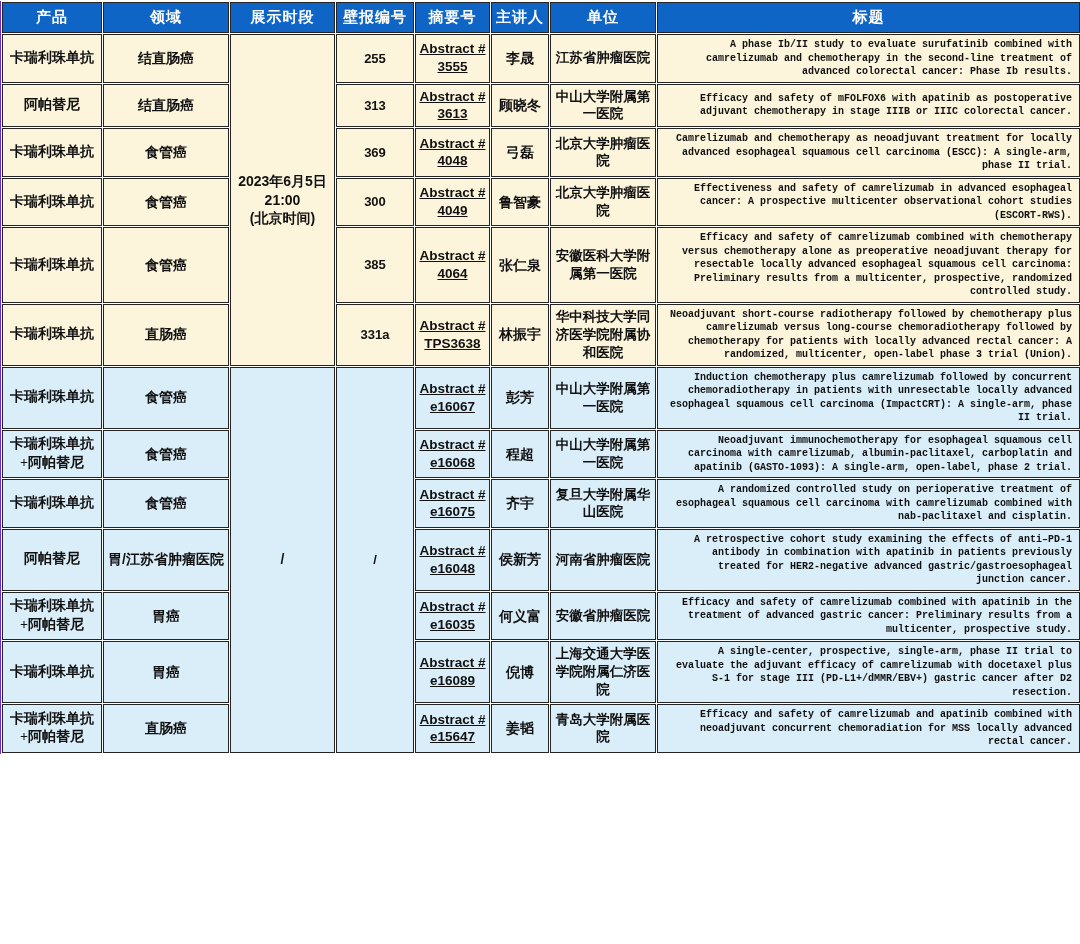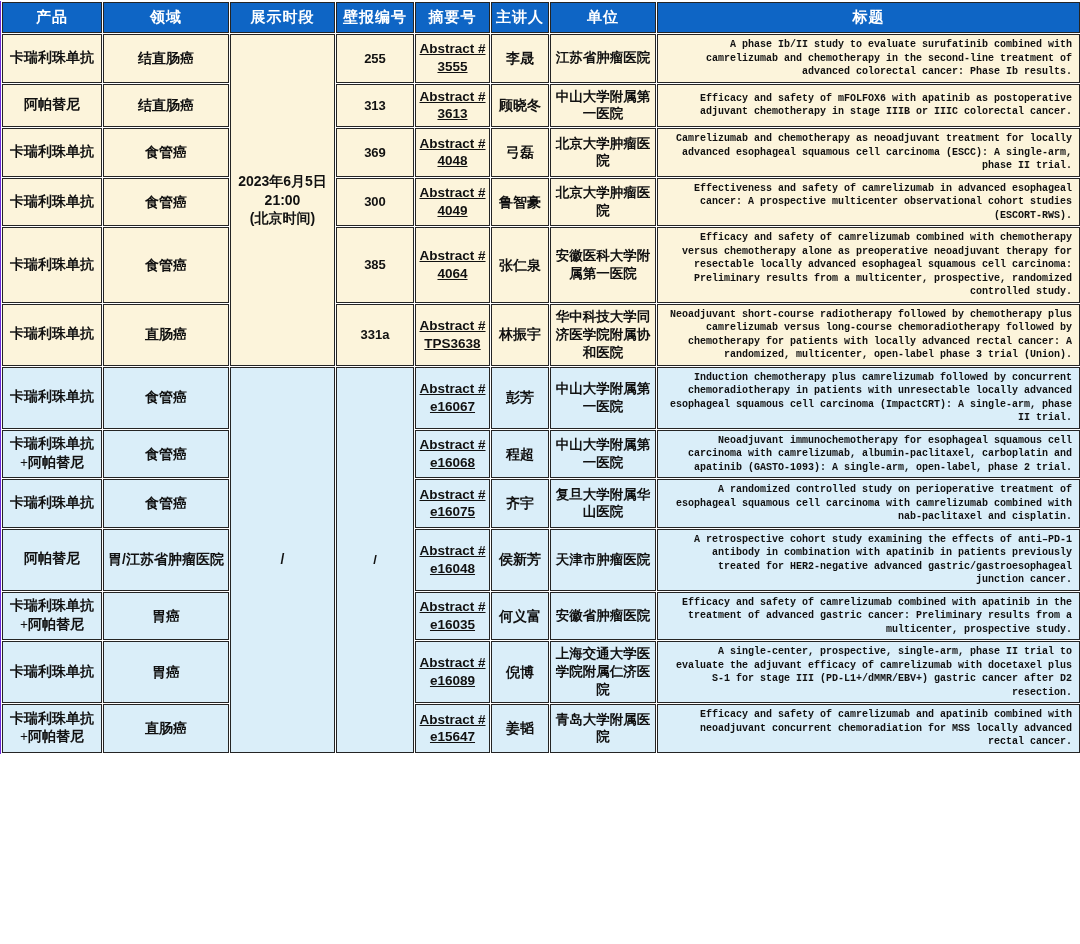--- a/index.html
+++ b/index.html
@@ -168,21 +168,21 @@
         <td class="c-speaker">齐宇</td>
         <td class="c-org">复旦大学附属华山医院</td>
         <td class="c-title">A randomized controlled study on perioperative treatment of esophageal squamous cell carcinoma with camrelizumab combined with nab-paclitaxel and cisplatin.</td>
       </tr>
       <tr class="s2">
         <td class="c-product">阿帕替尼</td>
         <td class="c-field">胃/江苏省肿瘤医院</td>
         <td class="c-abstract">Abstract #
 e16048</td>
         <td class="c-speaker">侯新芳</td>
-        <td class="c-org">天津市肿瘤医院</td>
+        <td class="c-org">河南省肿瘤医院</td>
         <td class="c-title">A retrospective cohort study examining the effects of anti–PD-1 antibody in combination with apatinib in patients previously treated for HER2-negative advanced gastric/gastroesophageal junction cancer.</td>
       </tr>
       <tr class="s2">
         <td class="c-product">卡瑞利珠单抗
 +阿帕替尼</td>
         <td class="c-field">胃癌</td>
         <td class="c-abstract">Abstract #
 e16035</td>
         <td class="c-speaker">何义富</td>
         <td class="c-org">安徽省肿瘤医院</td>

